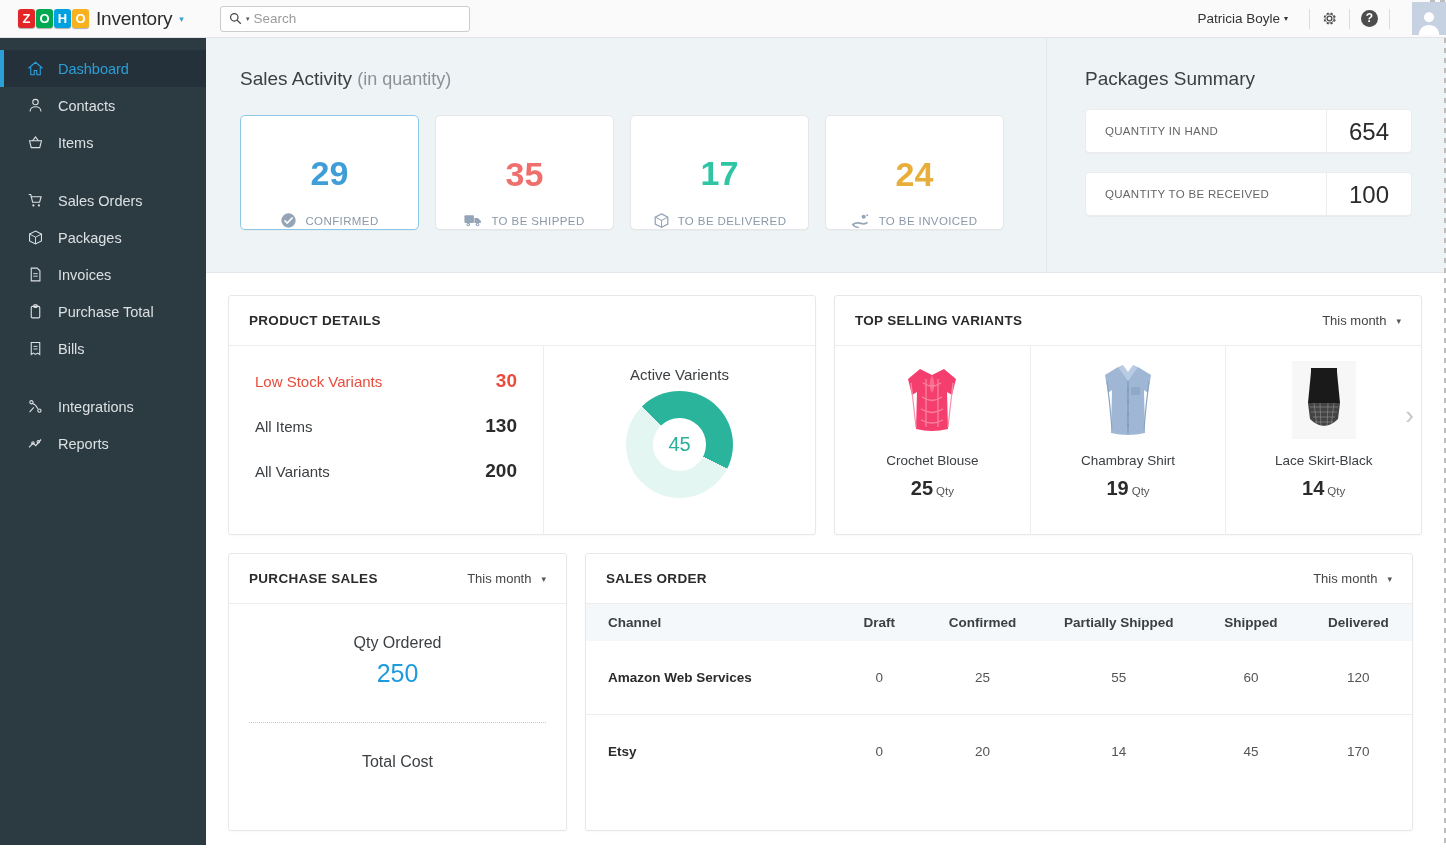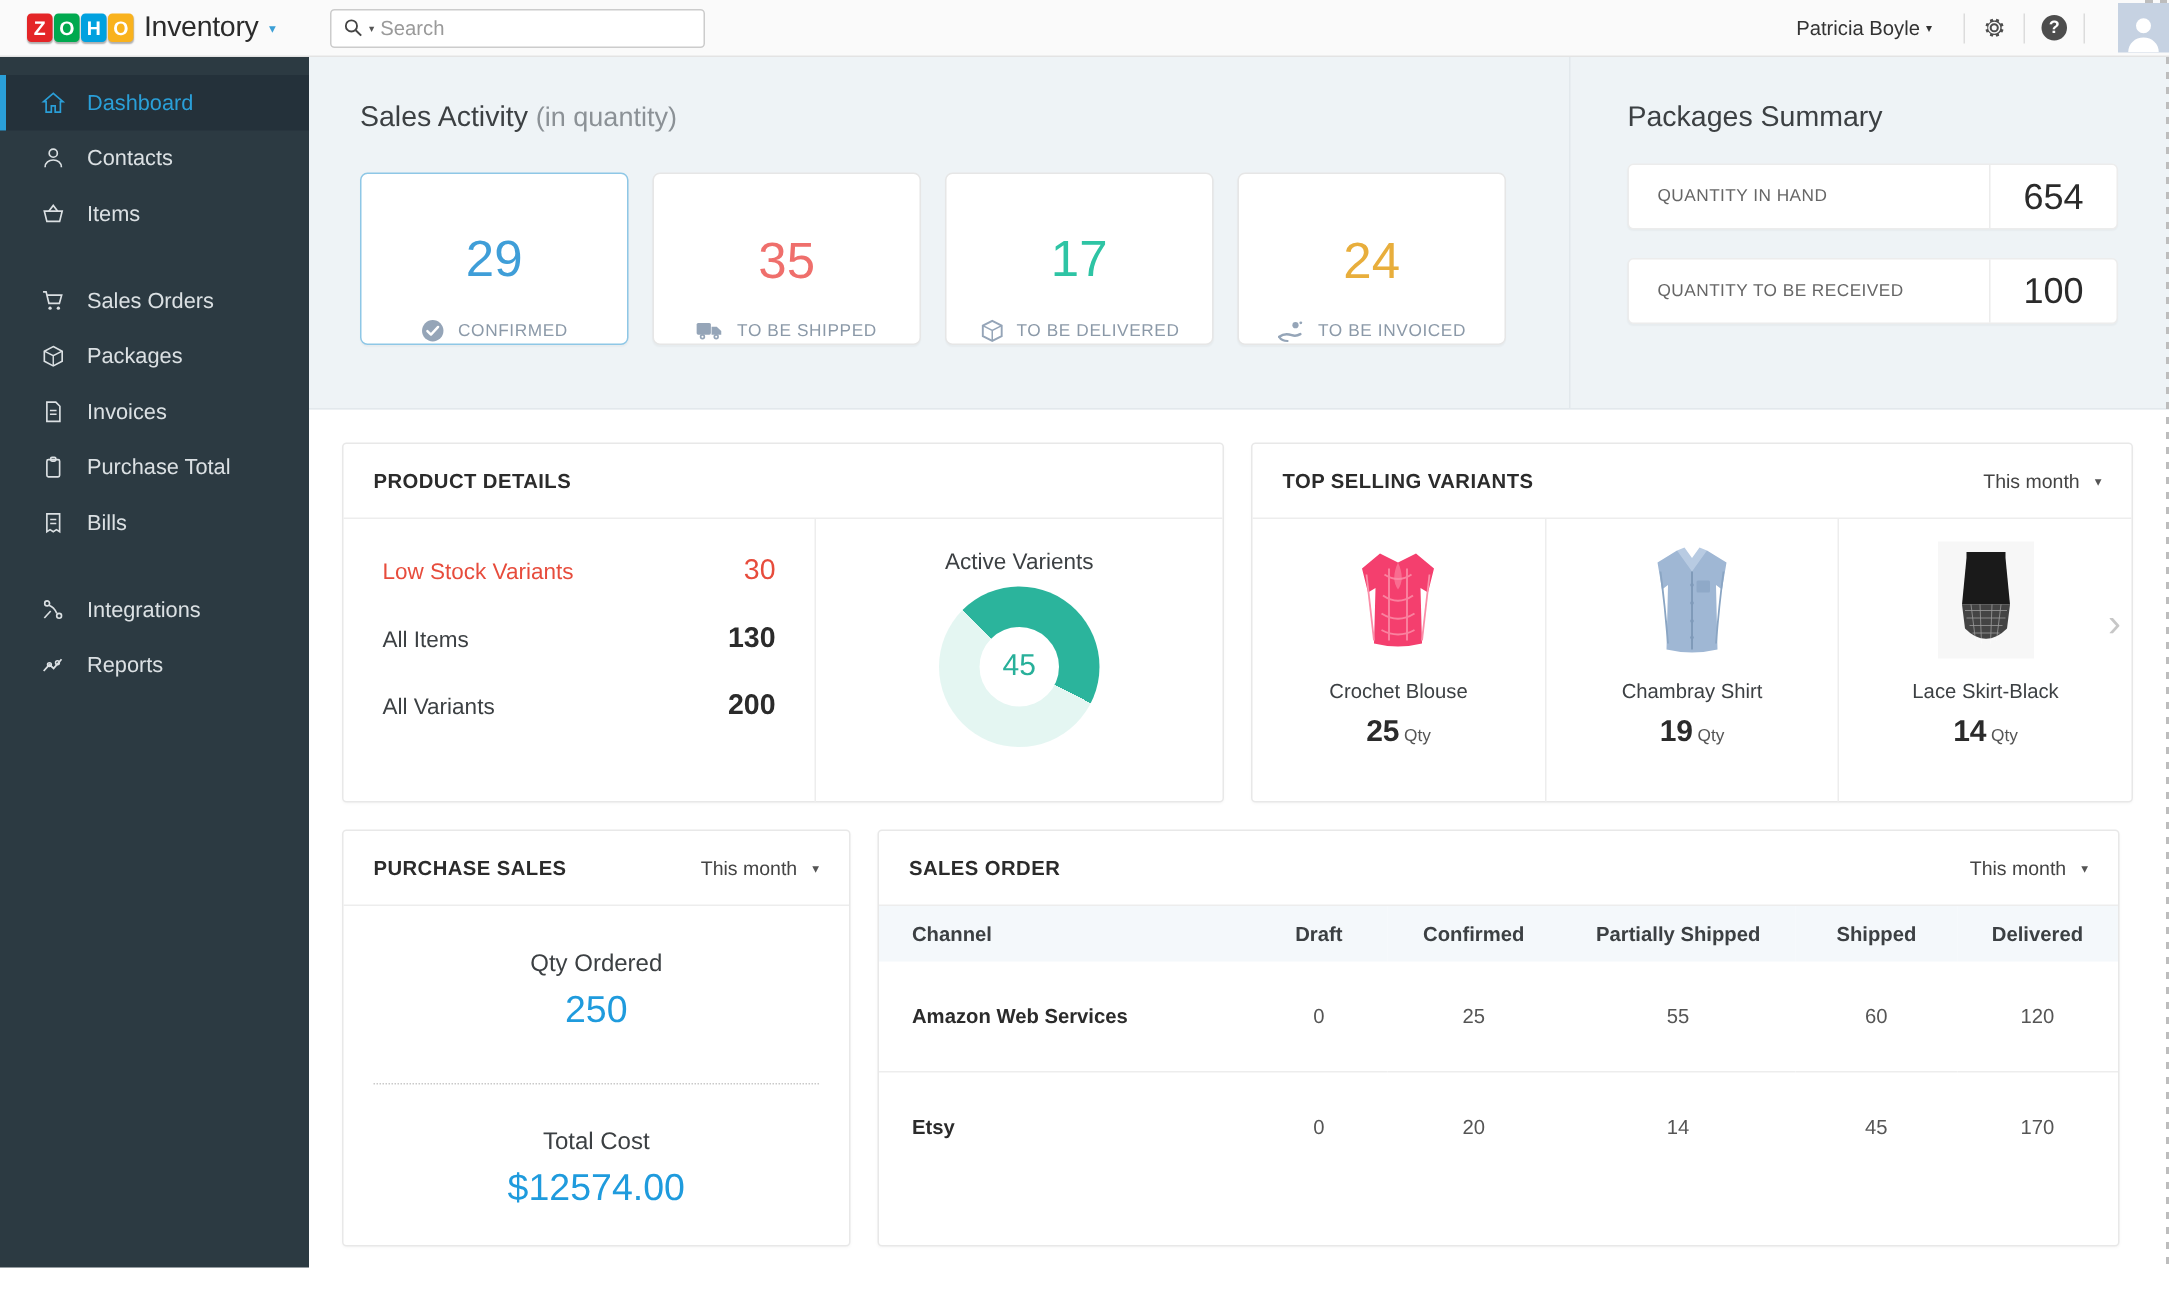--- a/index.html
+++ b/index.html
@@ -79,21 +79,21 @@
   .sales-activity { width:840px; padding:30px 0 0 34px; }
   .sa-title { font-size:19px; color:#3c4043; }
   .sa-title .sub { color:#8b9196; font-size:18px; }
   .sa-cards { display:flex; gap:16px; margin-top:25px; }
   .sa-card {
     width:179px; height:115px; background:#fff; border:1px solid #e6e6e6;
     border-radius:5px; display:flex; flex-direction:column; align-items:center;
     justify-content:center; box-shadow:0 1px 1px rgba(0,0,0,.03);
   }
   .sa-card.selected { border:1px solid #8ec7e6; }
-  .sa-num { font-size:34px; font-weight:400; line-height:1;margin-top:40px; }
+  .sa-num { font-size:34px; font-weight:700; line-height:1;margin-top:40px; }
   .sa-foot { display:flex; align-items:center; gap:8px; margin-top:22px; }
   .sa-label { font-size:11.5px; color:#8b99a8; letter-spacing:.4px; }
 
   .inv-summary { flex:1; padding:30px 34px 0 38px; border-left:1px solid #e2e8ec; }
   .is-title { font-size:19px; color:#3c4043; }
   .is-row {
     margin-top:19px; height:44px; background:#fff; border-radius:4px;
     display:flex; align-items:center; border:1px solid #ececec;
     box-shadow:0 1px 1px rgba(0,0,0,.03);
   }
@@ -116,21 +116,21 @@
   .period .tri { font-size:9px; color:#555; }
 
   
   .panel-product { width:589px; height:240px; }
   .pd-body { display:flex; height:189px; }
   .pd-left { width:315px; padding:24px 26px 0 26px; border-right:1px solid #ededed;}
   .pd-line { display:flex; justify-content:space-between; align-items:baseline; margin-bottom:23px; }
   .pd-label { font-size:15px; color:#3c4043; }
   .pd-label.low { color:#e74c3c; }
   .pd-val { font-size:19px; font-weight:bold; color:#2b2b2b; }
-  .pd-val.low { color:#e74c3c; font-weight:normal; }
+  .pd-val.low { color:#e74c3c; font-weight:bold; }
   .pd-right { flex:1; padding-top:20px; display:flex; flex-direction:column; align-items:center; }
   .pd-chart-title { font-size:15px; color:#3c4043; margin-bottom:8px;}
   .donut { position:relative; width:107px; height:107px; border-radius:50%; }
   .donut-hole {
     position:absolute; top:27px; left:27px; width:53px; height:53px;
     background:#fff; border-radius:50%;
     display:flex; align-items:center; justify-content:center;
     font-size:20px; color:#28b09a;
   }
 
@@ -549,21 +549,20 @@
             </span>
           </div>
           <div class="po-body">
             <div>
               <div class="po-lbl">Qty Ordered</div>
               <div class="po-val">250</div>
             </div>
             <div class="po-sep"></div>
             <div class="po-block2">
               <div class="po-lbl">Total Cost</div>
-              <div class="po-val">$12574.00</div>
             </div>
           </div>
         </div>
 
         <div class="panel panel-so">
           <div class="panel-head">
             <span class="panel-title">SALES ORDER</span>
             <span class="period">
               <span>This month</span>
               <span class="tri">▾</span>

